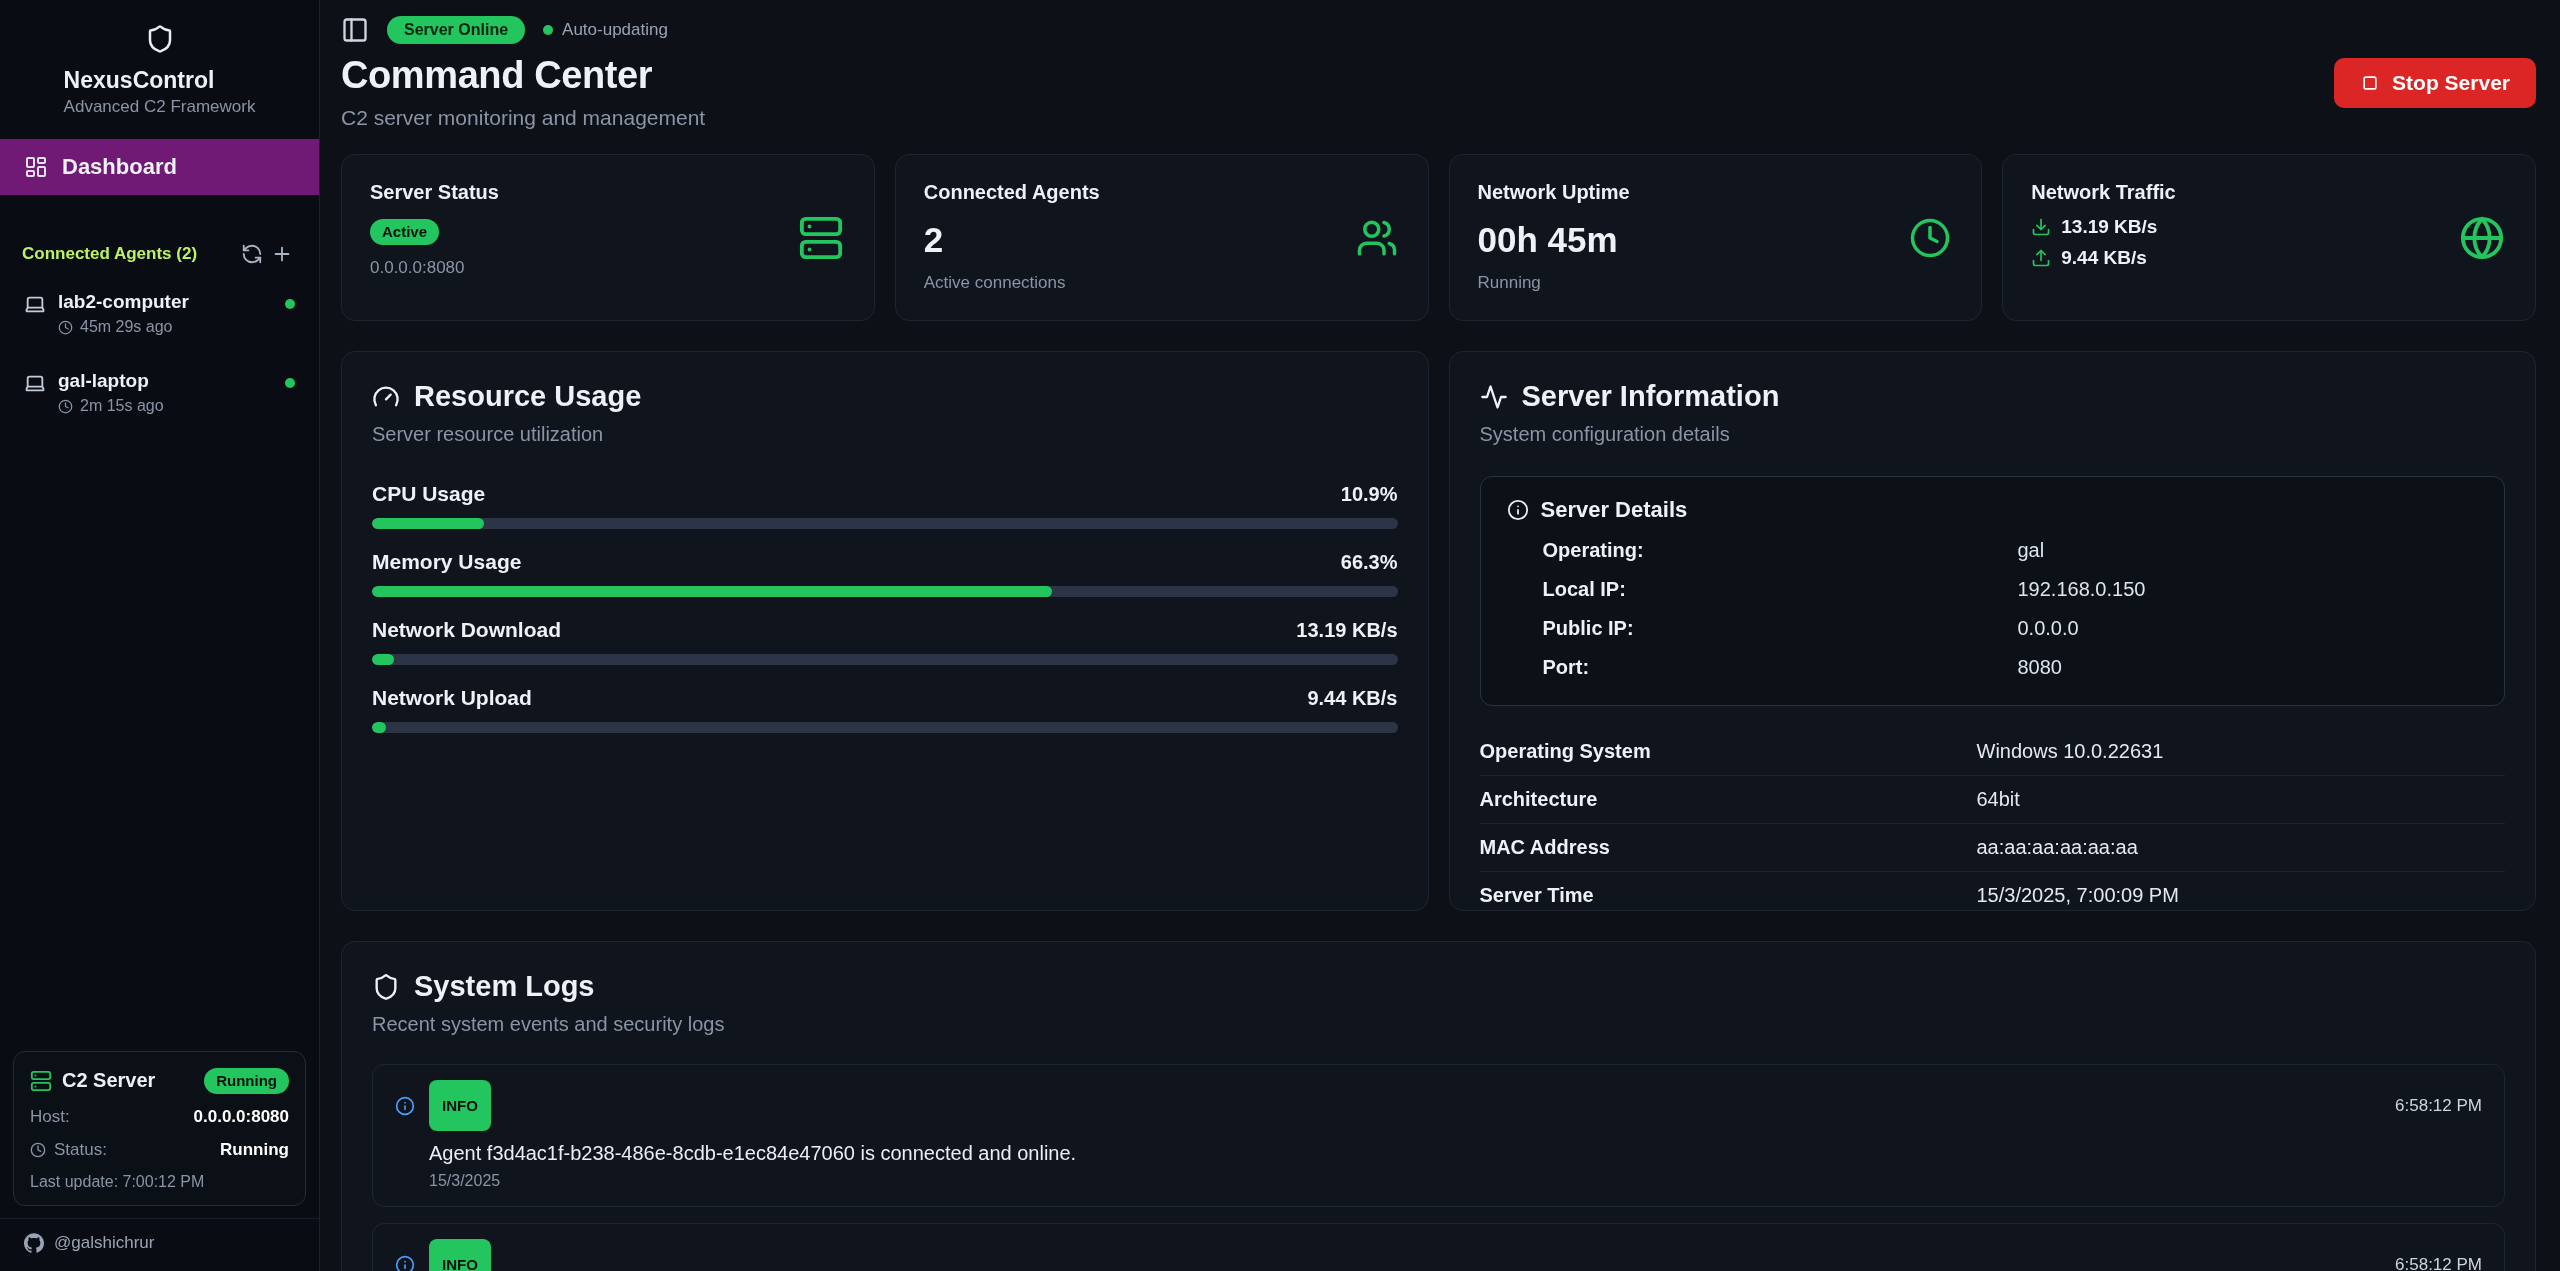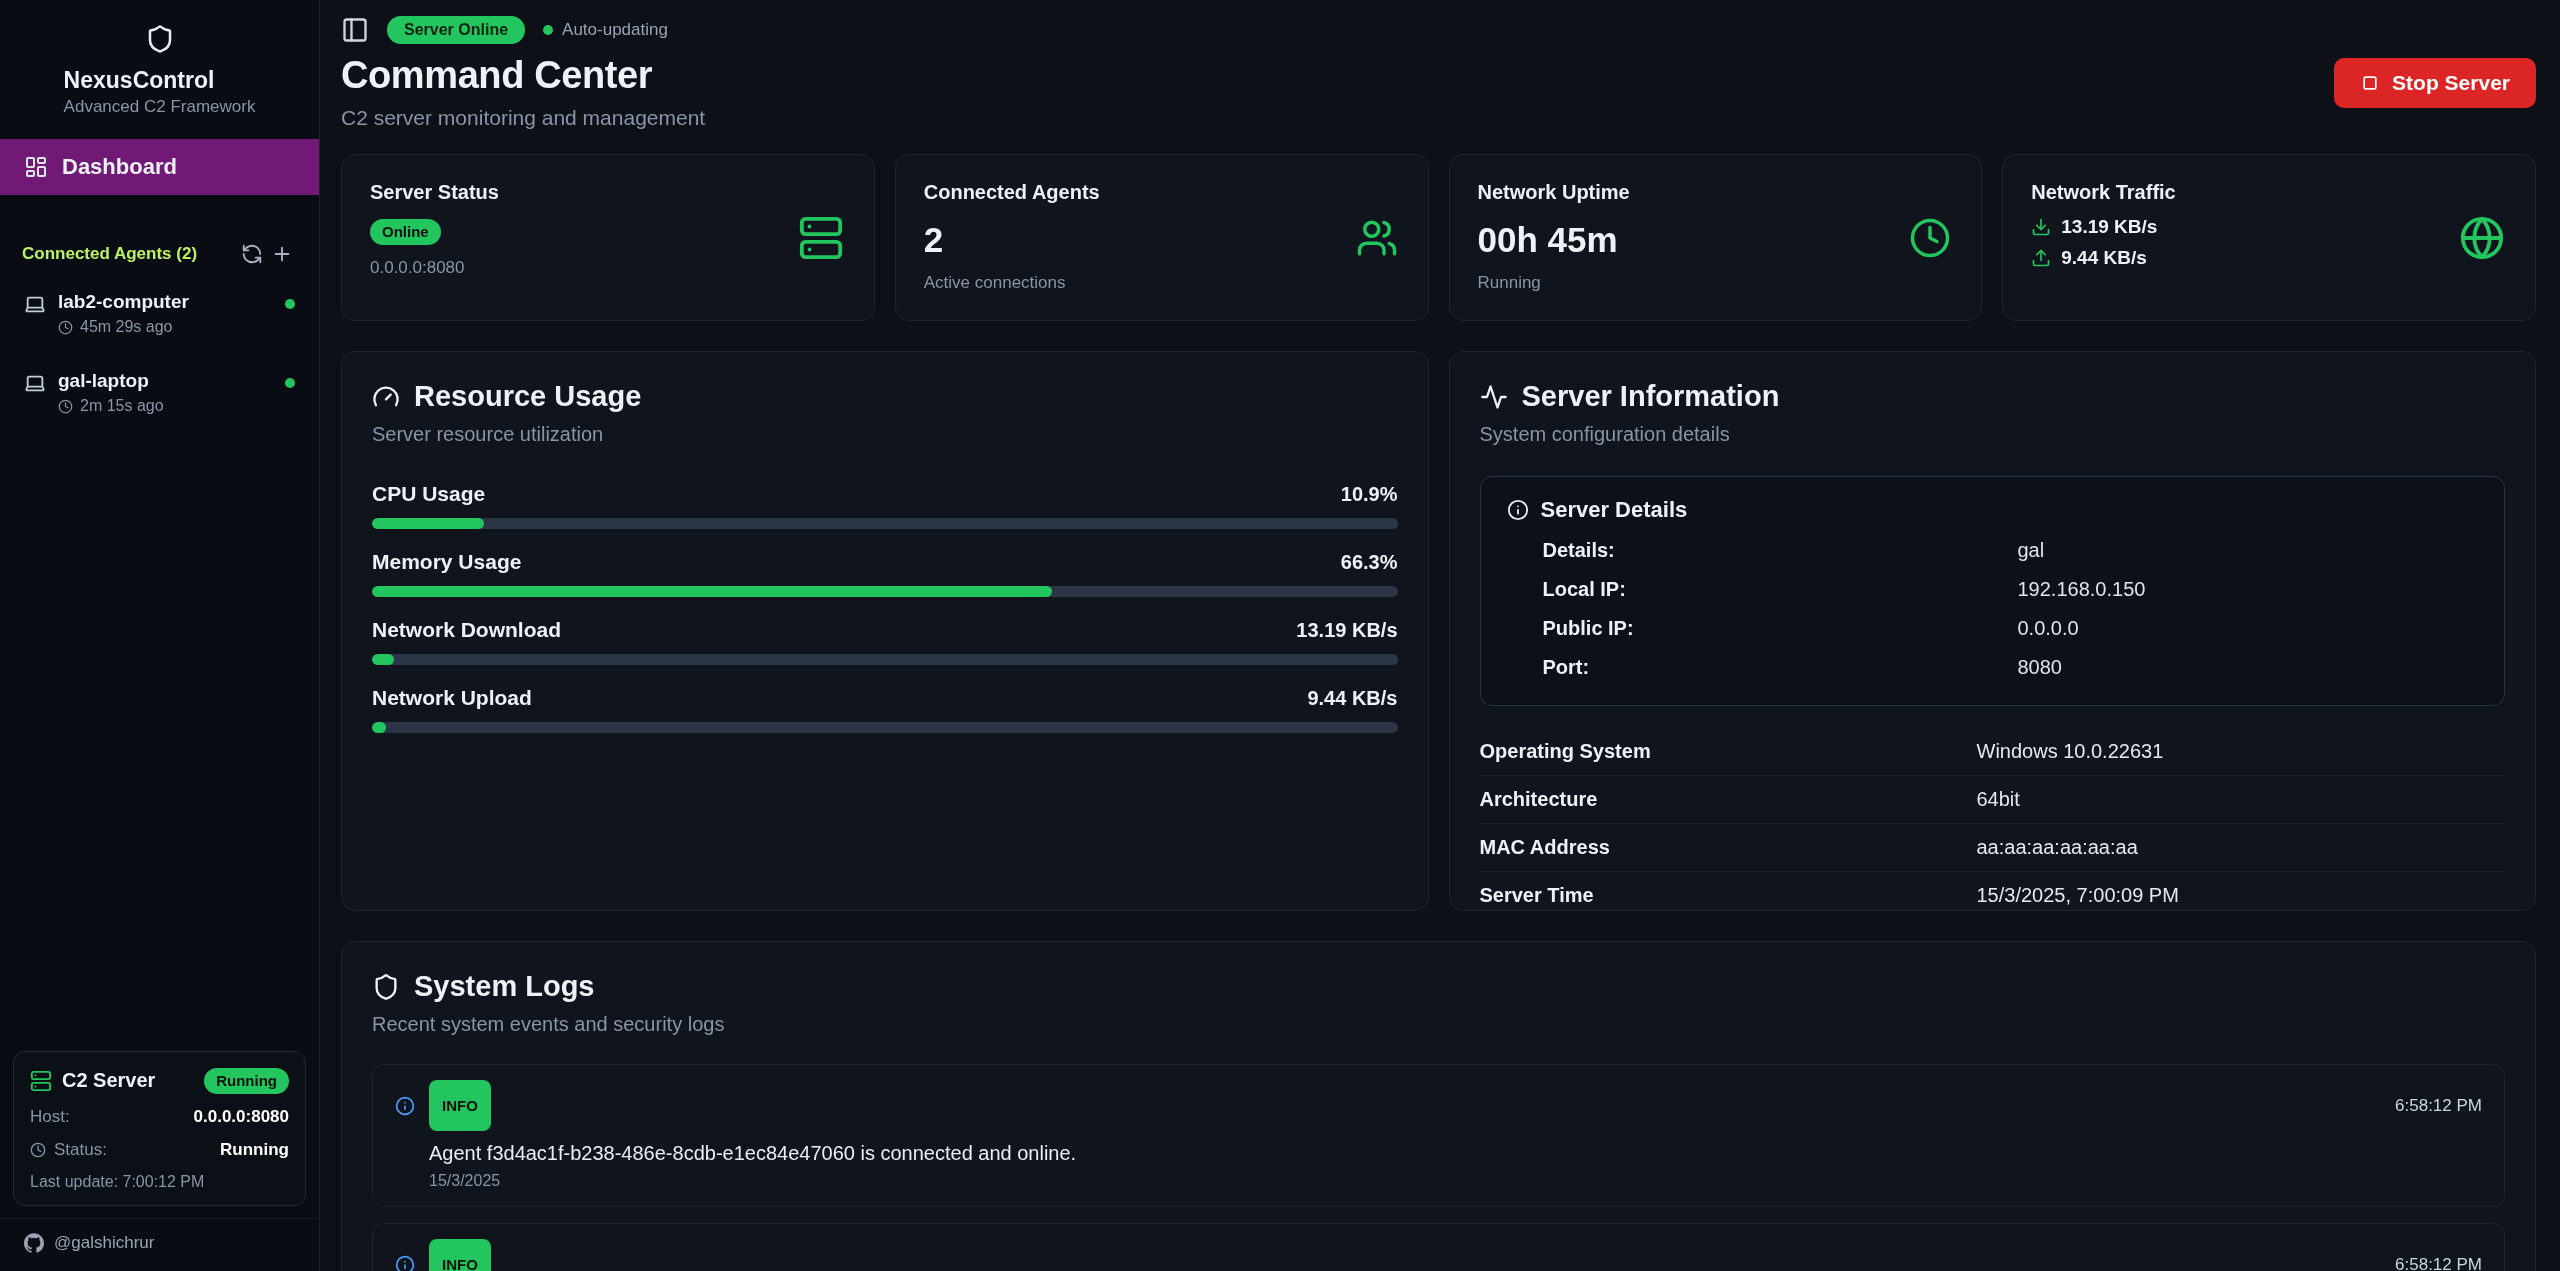--- a/index.html
+++ b/index.html
@@ -278,21 +278,21 @@
         <svg viewBox="0 0 24 24" fill="none" stroke="currentColor" stroke-width="2" stroke-linecap="round" stroke-linejoin="round">
             <rect x="5" y="5" width="14" height="14" rx="2"></rect>
           </svg>
         <span>Stop Server</span>
       </button>
     </div>
 
     <div class="stats-row">
       <div class="stat-card">
         <div class="stat-label">Server Status</div>
-        <div class="stat-badge-wrap"><span class="pill">Online</span></div>
+        <div class="stat-badge-wrap"><span class="pill">Active</span></div>
         <div class="stat-detail">0.0.0.0:8080</div>
         <span class="stat-icon">
           <svg width="46" height="46" viewBox="0 0 24 24" fill="none" stroke="currentColor" stroke-width="2" stroke-linecap="round" stroke-linejoin="round">
               <rect x="2" y="2" width="20" height="8" rx="2"></rect>
               <rect x="2" y="14" width="20" height="8" rx="2"></rect>
               <line x1="6" y1="6" x2="6.01" y2="6"></line>
               <line x1="6" y1="18" x2="6.01" y2="18"></line>
             </svg>
         </span>
       </div>
@@ -412,21 +412,21 @@
           <div class="details-title">
             <svg viewBox="0 0 24 24" fill="none" stroke="currentColor" stroke-width="2" stroke-linecap="round" stroke-linejoin="round">
                 <circle cx="12" cy="12" r="10"></circle>
                 <path d="M12 16v-4"></path>
                 <path d="M12 8h.01"></path>
               </svg>
             <span>Server Details</span>
           </div>
           <div class="details-rows">
             <div class="detail-row">
-              <span class="detail-label">Details:</span>
+              <span class="detail-label">Operating:</span>
               <span class="detail-value">gal</span>
             </div>
             <div class="detail-row">
               <span class="detail-label">Local IP:</span>
               <span class="detail-value">192.168.0.150</span>
             </div>
             <div class="detail-row">
               <span class="detail-label">Public IP:</span>
               <span class="detail-value">0.0.0.0</span>
             </div>

